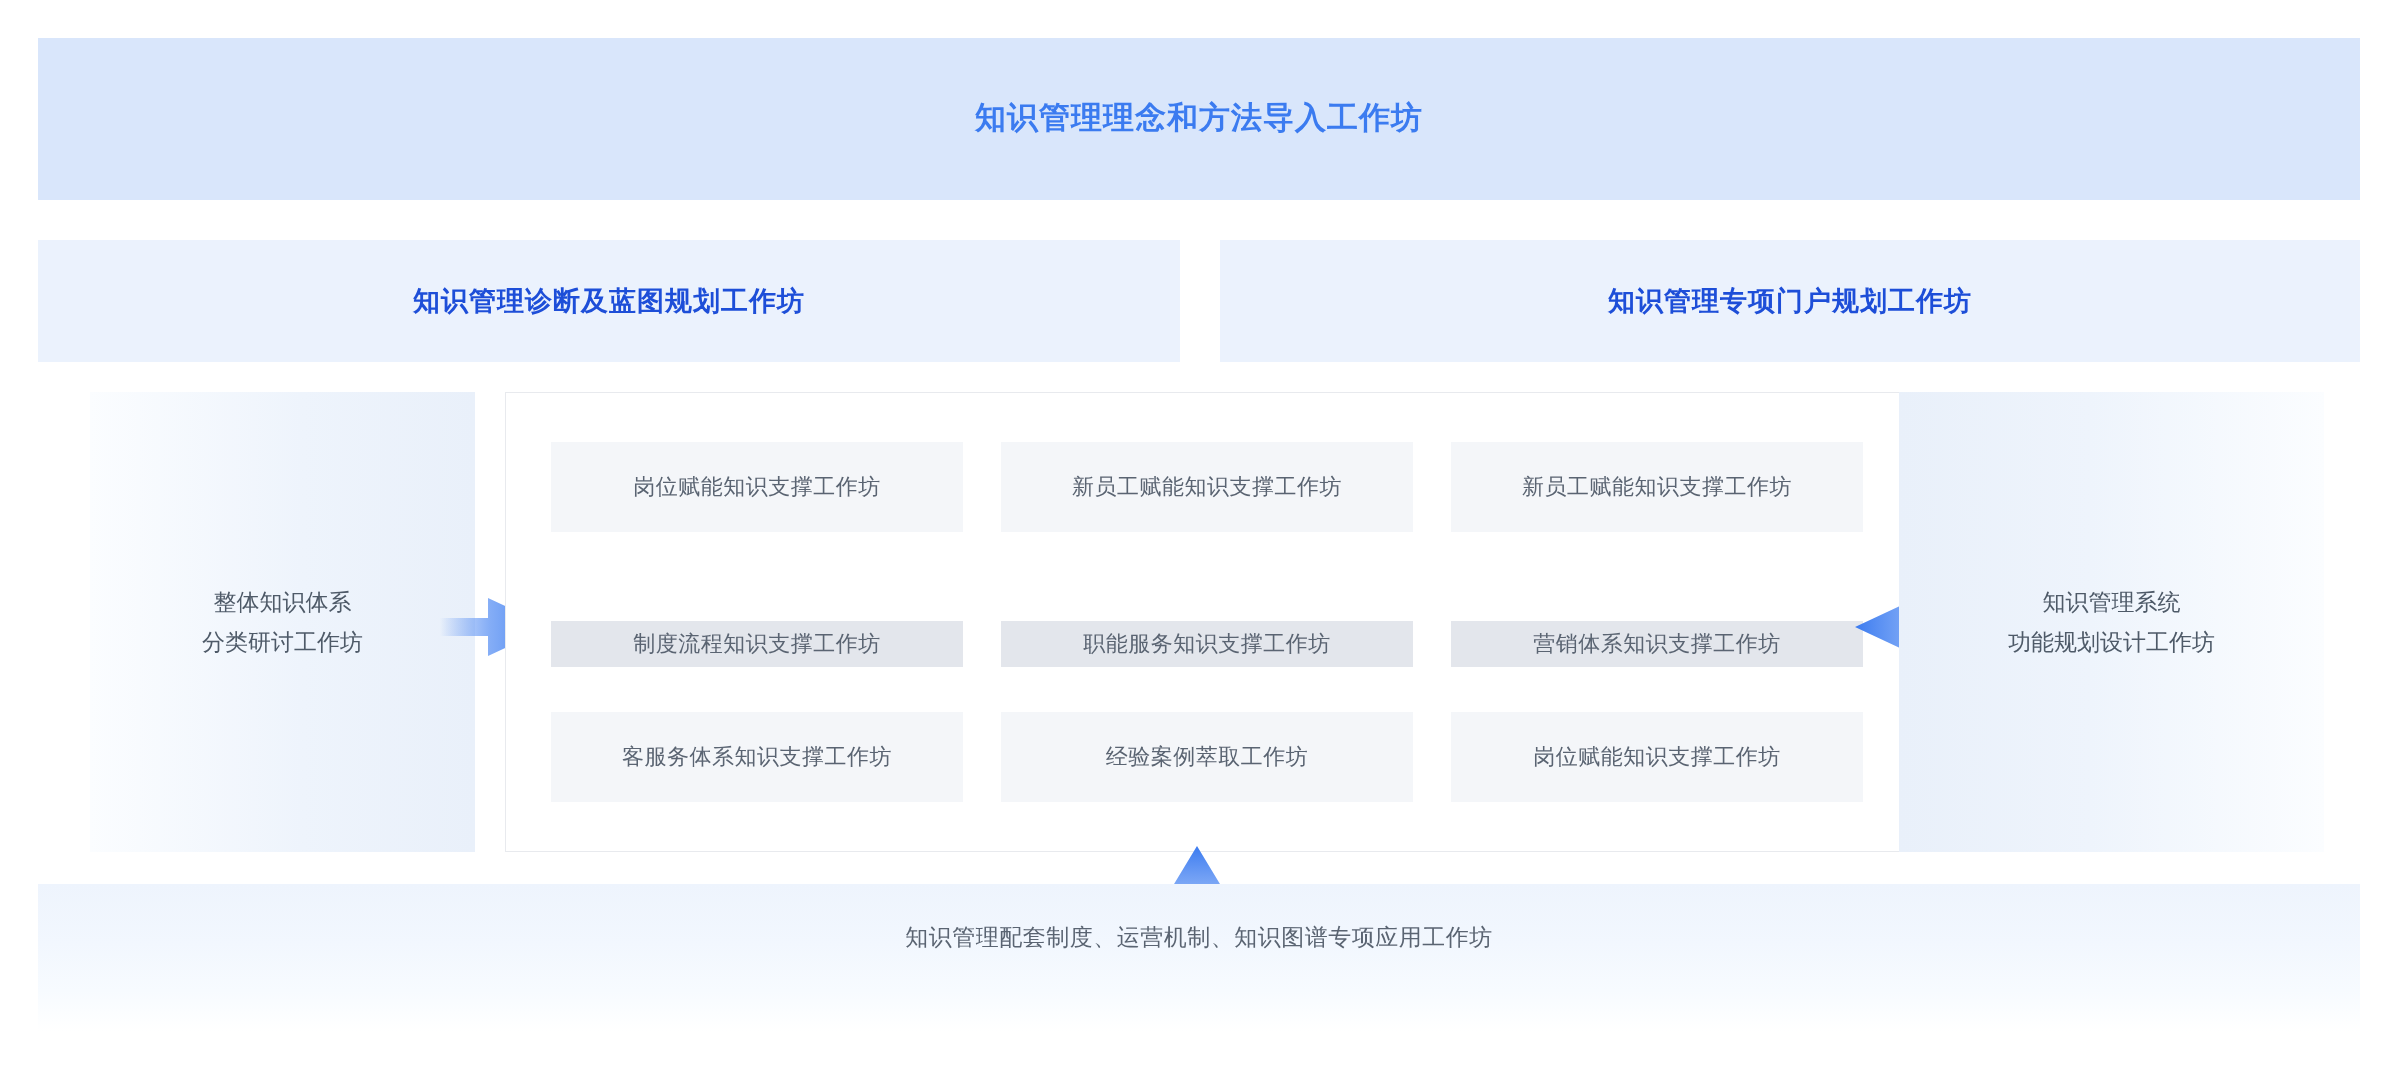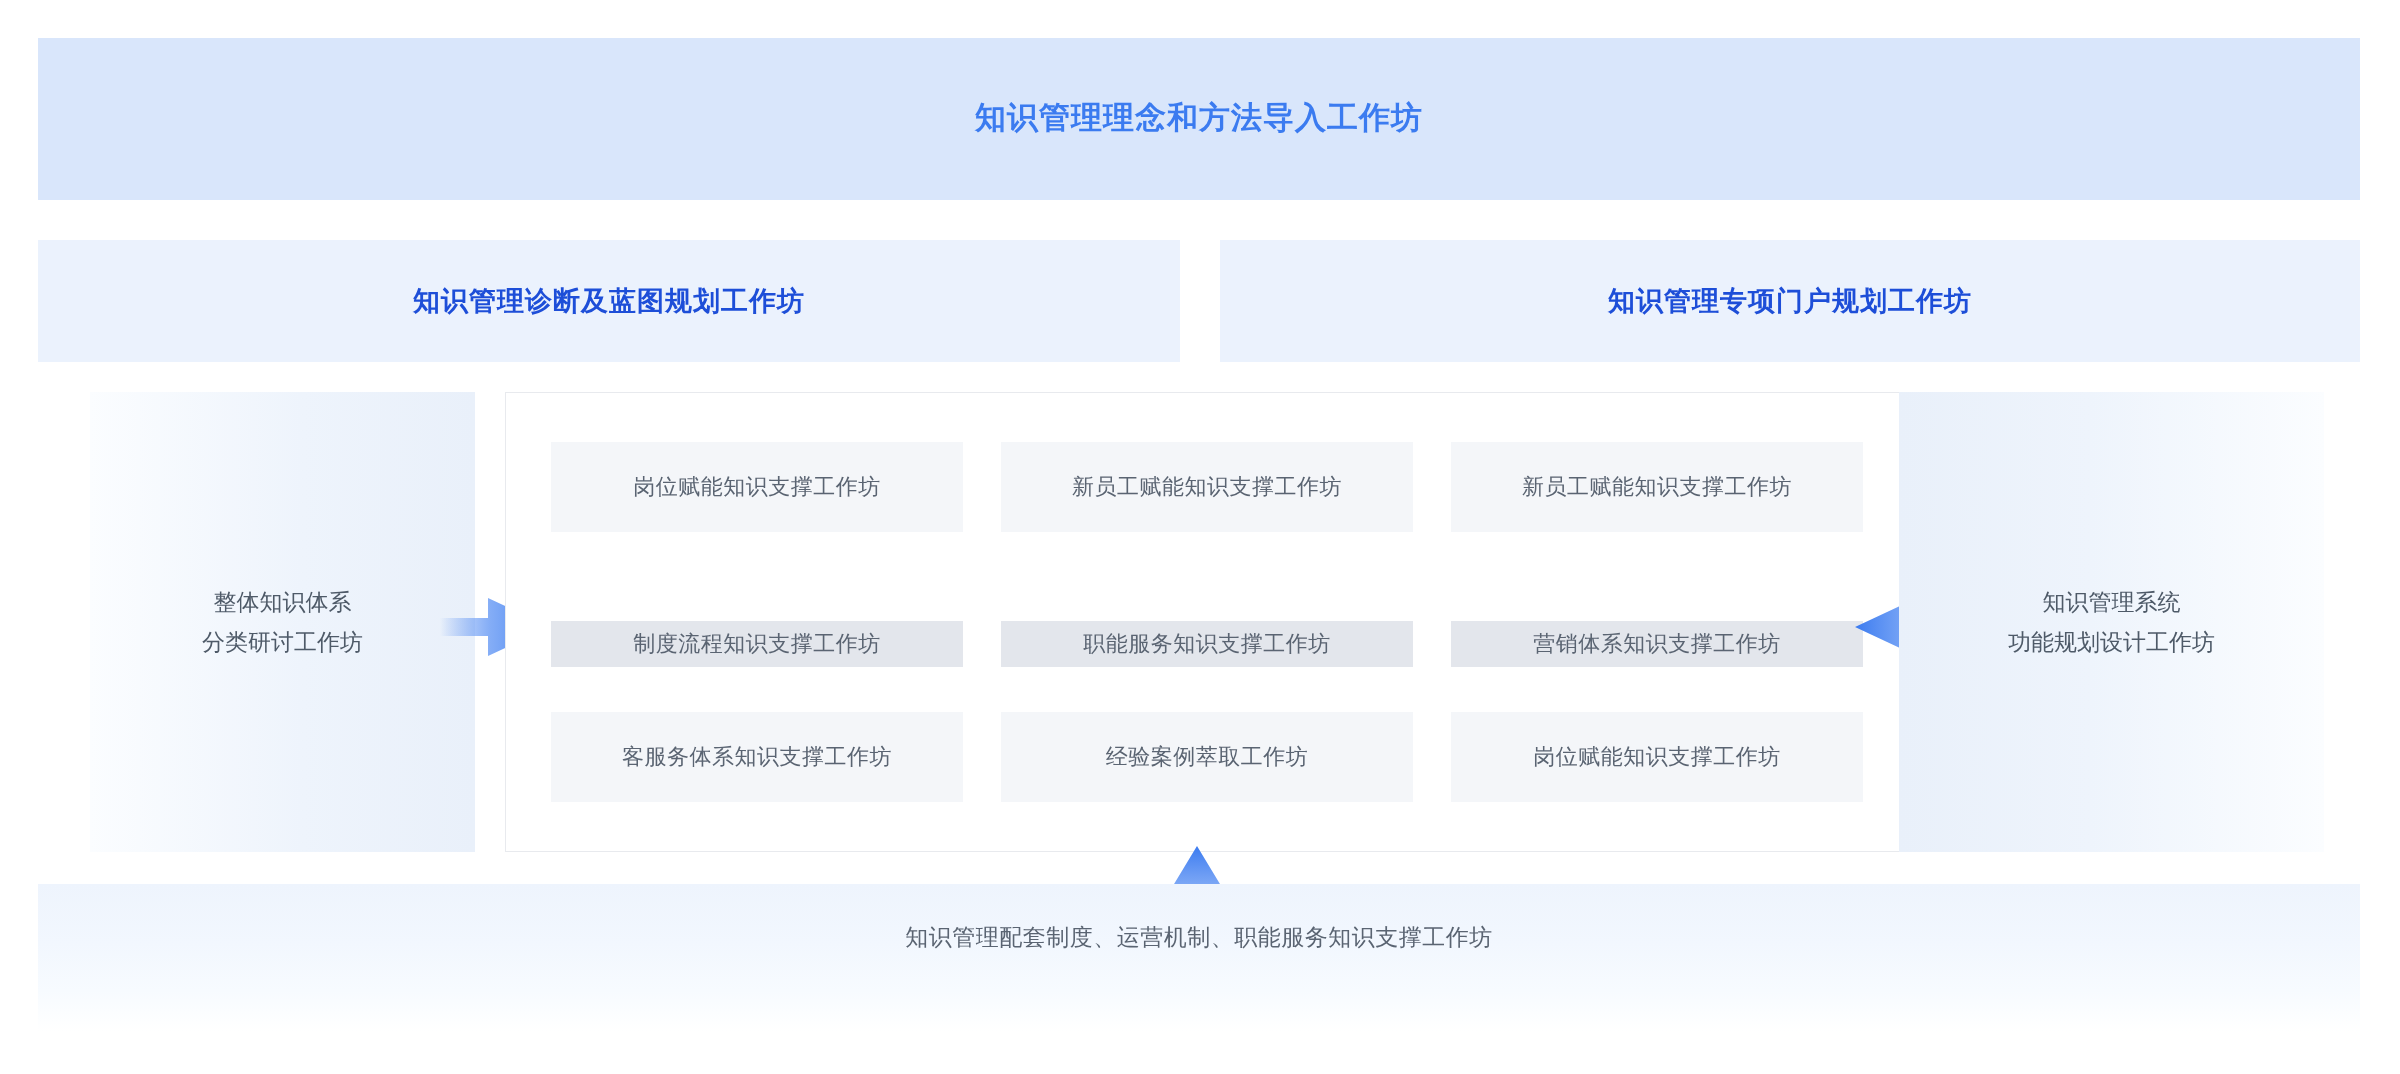--- a/index.html
+++ b/index.html
@@ -164,16 +164,16 @@
           <stop offset="0%" stop-color="#4a85f2" stop-opacity="0"></stop>
           <stop offset="45%" stop-color="#7fa9f6" stop-opacity="0.8"></stop>
           <stop offset="100%" stop-color="#3b7bf0" stop-opacity="1"></stop>
         </linearGradient>
       </defs>
       <path d="M20 106 L20 48 L0 48 L29 0 L58 48 L38 48 L38 106 Z" fill="url(#gradUp)"></path>
     </svg>
   </div>
 
   <div class="bottom-bar">
-    <div class="bottom-label">知识管理配套制度、运营机制、职能服务知识支撑工作坊</div>
+    <div class="bottom-label">知识管理配套制度、运营机制、知识图谱专项应用工作坊</div>
   </div>
 
 </div>
 
 </body></html>

